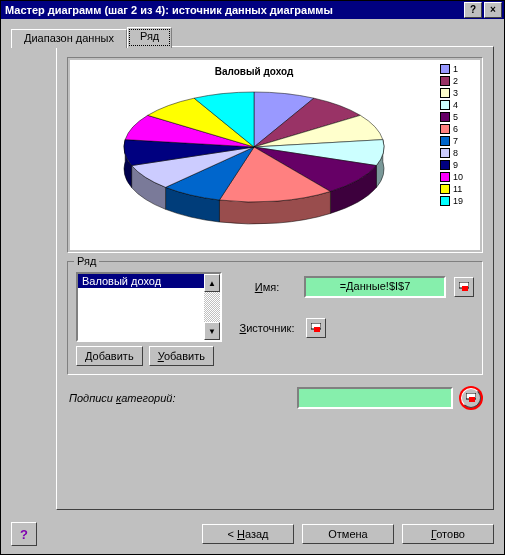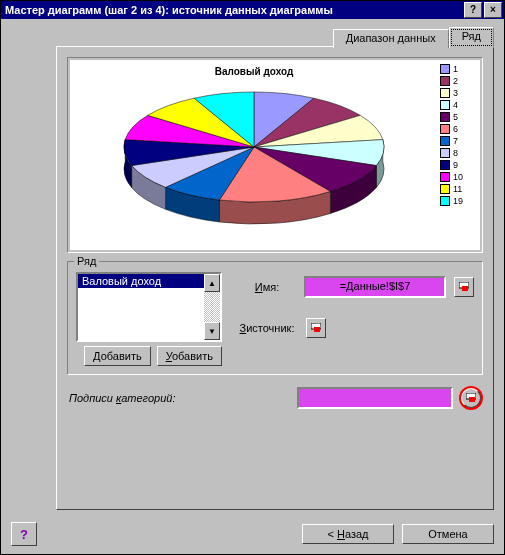--- a/index.html
+++ b/index.html
@@ -54,21 +54,20 @@
   }
   .client {
     flex: 1;
     padding: 8px 10px 6px 10px;
     display: flex;
     flex-direction: column;
   }
   .tabs-row {
     display: flex;
     height: 20px;
-    justify-content: flex-end;
   }
   .tab {
     padding: 2px 12px;
     background: #c0c0c0;
     border: 1px solid;
     border-color: #fff #808080 #c0c0c0 #fff;
     border-bottom: none;
     position: relative;
     font-size: 11px;
   }
@@ -203,42 +202,41 @@
     padding: 3px 8px;
     font-size: 11px;
     cursor: default;
     text-align: center;
   }
   .btn u { text-decoration: underline; }
   .add-del-row {
     display: flex;
     gap: 6px;
     margin-top: 4px;
-    justify-content: flex-end;
   }
   .fields-col {
     flex: 1;
     display: flex;
     flex-direction: column;
     gap: 20px;
     padding-top: 4px;
     text-align: center;
   }
   .field-row {
     display: flex;
     align-items: center;
     gap: 6px;
   }
   .field-label {
     width: 62px;
     font-size: 11px;
   }
   .textbox {
     flex: 1;
-    background: #d946ef;
+    background: #86efac;
     border: 2px solid;
     border-color: #808080 #fff #fff #808080;
     padding: 2px 3px;
     font-size: 11px;
     height: 14px;
     box-sizing: content-box;
   }
   .range-btn {
     width: 18px;
     height: 18px;
@@ -446,14 +444,15 @@
       </div>
 
     </div>
   </div>
 
   <div class="footer">
     <div class="help-btn">?</div>
     <div class="spacer"></div>
     <div class="btn">&lt; <u>Н</u><span>азад</span></div>
     <div class="btn">Отмена</div>
+    <div class="btn"><u>Г</u><span>отово</span></div>
   </div>
 </div>
 
 </body></html>

